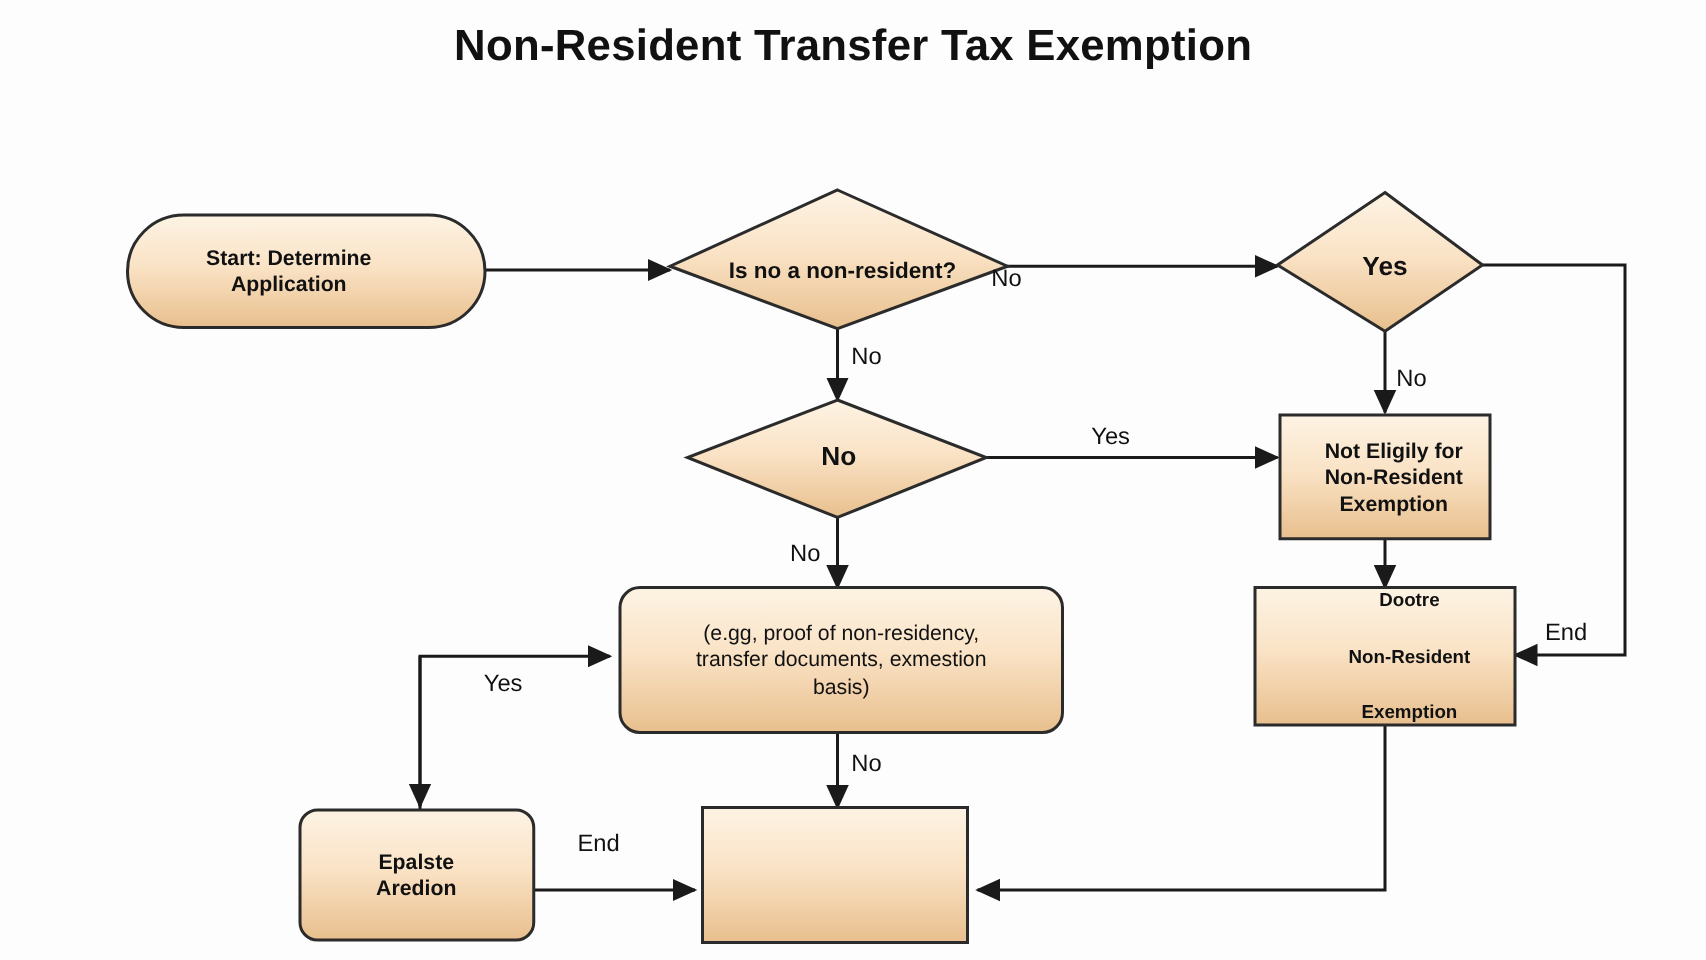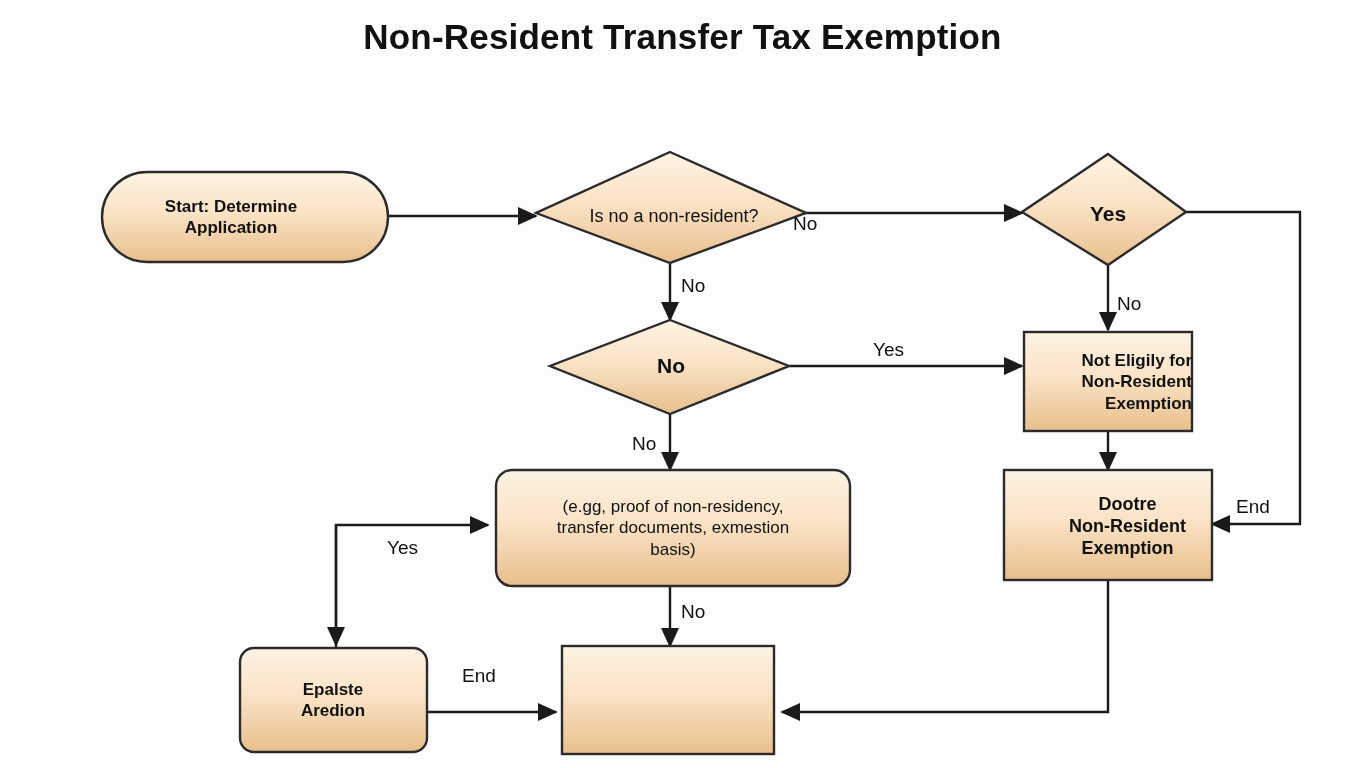--- a/index.html
+++ b/index.html
@@ -50,25 +50,25 @@
     justify-content: center;
     text-align: center;
     color: #111111;
     line-height: 1.24;
     pointer-events: none;
   }
   .node-label .ln { display: block; white-space: nowrap; }
   .bold .ln, .ln.bold { font-weight: bold; }
 
   .n-start      { left: 88px;  top: 172px; width: 286px; height: 90px;  font-size: 17px; font-weight: bold; }
-  .n-dec1       { left: 548px;  top: 188px; width: 252px; height: 56px;  font-size: 18px; font-weight: normal; justify-content: center; }
+  .n-dec1       { left: 548px;  top: 188px; width: 252px; height: 56px;  font-size: 18px; font-weight: bold; justify-content: center; }
   .n-dec2       { left: 552px;  top: 338px; width: 238px; height: 56px;  font-size: 21px; font-weight: bold; }
   .n-yesdia     { left: 1030px; top: 186px; width: 156px; height: 56px;  font-size: 21px; font-weight: bold; }
-  .n-noteligily { left: 1024px; top: 332px; width: 168px; height: 100px; font-size: 17px; font-weight: bold; align-items: flex-end; text-align: left; padding-left: 14px; box-sizing: border-box; }
-  .n-dootre     { left: 1004px; top: 472px; width: 247px; height: 108px; font-size: 18px; font-weight: bold; }
+  .n-noteligily { left: 1024px; top: 332px; width: 168px; height: 100px; font-size: 17px; font-weight: bold; align-items: center; text-align: left; padding-left: 14px; box-sizing: border-box; }
+  .n-dootre     { left: 1004px; top: 472px; width: 247px; height: 108px; font-size: 15px; font-weight: bold; justify-content: space-between; }
   .n-gather     { left: 496px;  top: 470px; width: 354px; height: 116px; font-size: 17px; }
   .n-gather .ln { font-weight: normal; }
   .n-gather .ln.bold { font-weight: bold; }
   .n-epalste    { left: 240px;  top: 648px; width: 186px; height: 104px; font-size: 17px; font-weight: bold; }
   .n-appdoc     { left: 562px;  top: 646px; width: 212px; height: 108px; font-size: 17px; font-weight: bold; }
 
   
   .edge-label {
     position: absolute;
     color: #111111;

